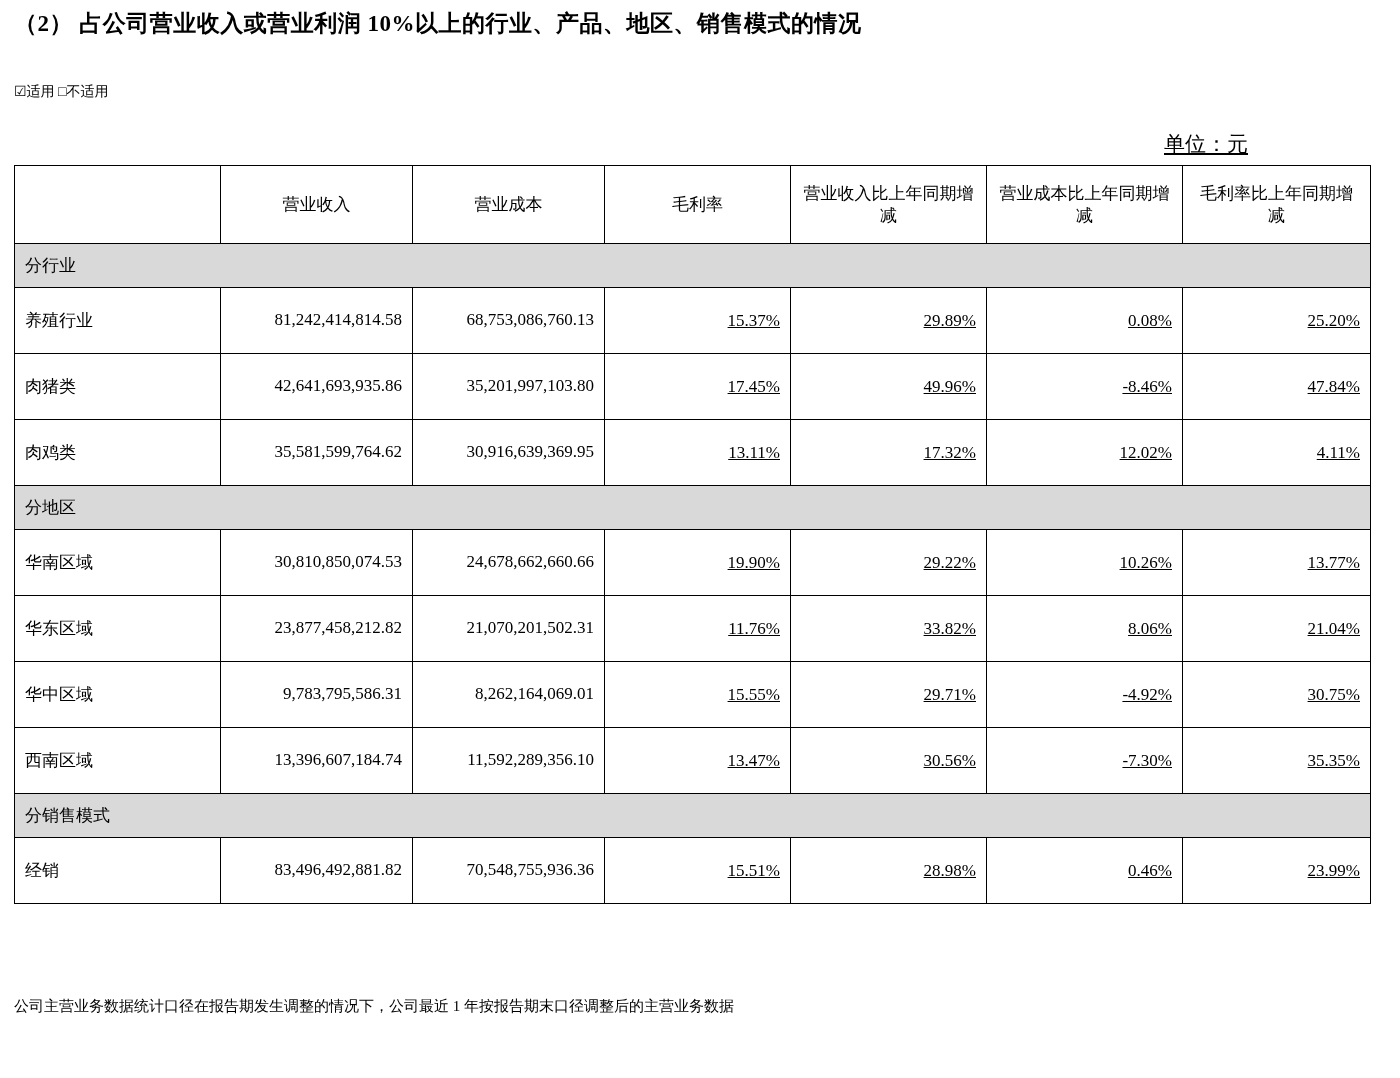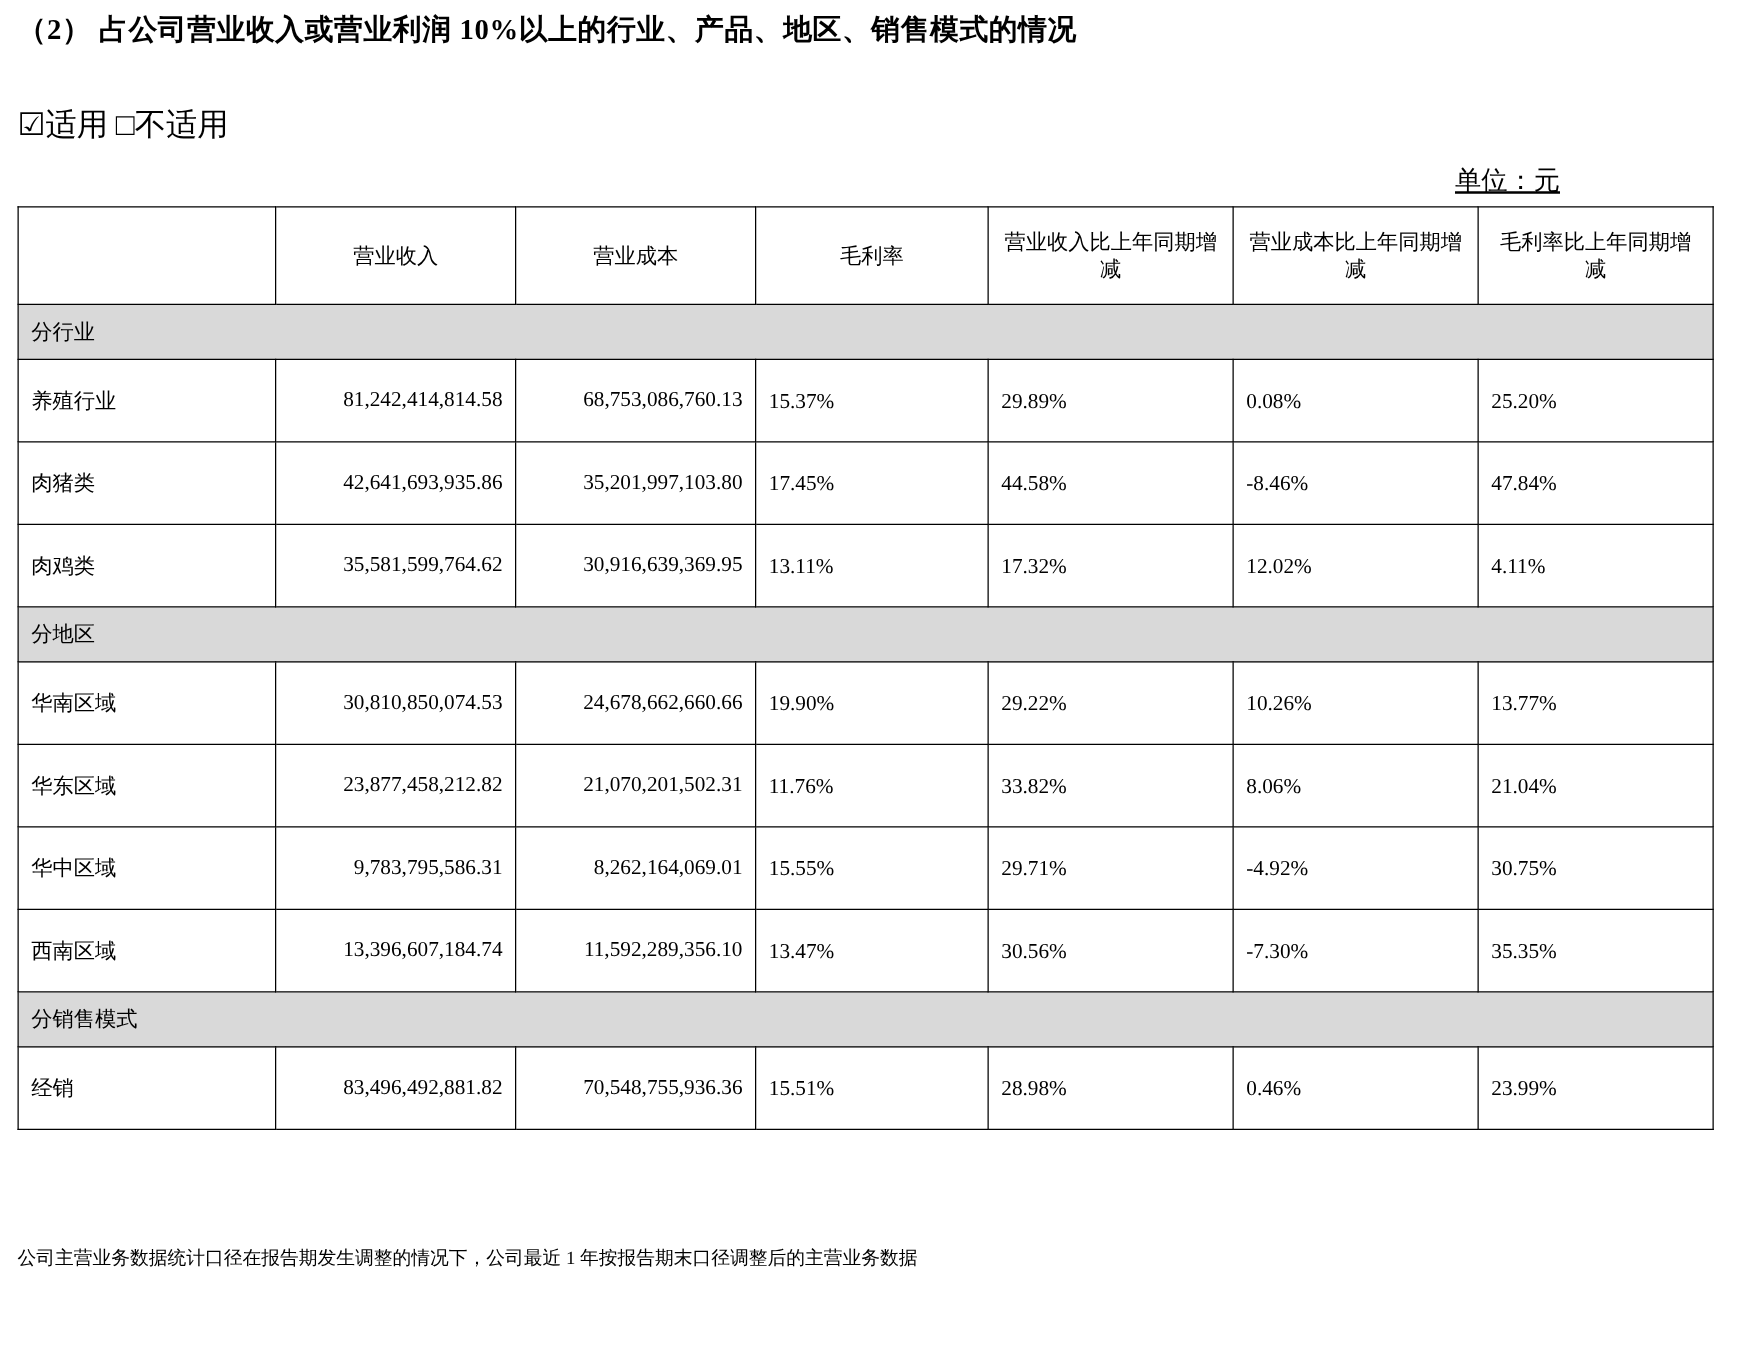--- a/index.html
+++ b/index.html
@@ -28,21 +28,21 @@
     left: 14px;
     font-size: 23px;
     font-weight: bold;
     letter-spacing: 0.5px;
     white-space: nowrap;
   }
   .applicability {
     position: absolute;
     top: 83px;
     left: 14px;
-    font-size: 25px;
+    font-size: 14px;
     white-space: nowrap;
   }
   .unit-line {
     position: absolute;
     top: 130px;
     right: 32px;
     font-size: 21px;
     white-space: nowrap;
     text-decoration: underline;
   }
@@ -91,21 +91,23 @@
   .cell-name {
     text-align: left;
     padding-left: 18px;
   }
   .cell-num {
     text-align: right;
     padding-right: 10px;
     line-height: 1.22;
   }
   .cell-pct {
+    text-align: right;
     padding-right: 12px;
+    text-decoration: underline;
   }
   .note {
     position: absolute;
     left: 14px;
     top: 997px;
     font-size: 15px;
     white-space: nowrap;
   }
   .note2 {
     position: absolute;
@@ -157,21 +159,21 @@
           <td class="cell-pct">15.37%</td>
           <td class="cell-pct">29.89%</td>
           <td class="cell-pct">0.08%</td>
           <td class="cell-pct">25.20%</td>
         </tr>
         <tr class="data-row">
           <td class="cell-name">肉猪类</td>
           <td class="cell-num">42,641,693,935.86</td>
           <td class="cell-num">35,201,997,103.80</td>
           <td class="cell-pct">17.45%</td>
-          <td class="cell-pct">44.58%</td>
+          <td class="cell-pct">49.96%</td>
           <td class="cell-pct">-8.46%</td>
           <td class="cell-pct">47.84%</td>
         </tr>
         <tr class="data-row">
           <td class="cell-name">肉鸡类</td>
           <td class="cell-num">35,581,599,764.62</td>
           <td class="cell-num">30,916,639,369.95</td>
           <td class="cell-pct">13.11%</td>
           <td class="cell-pct">17.32%</td>
           <td class="cell-pct">12.02%</td>

